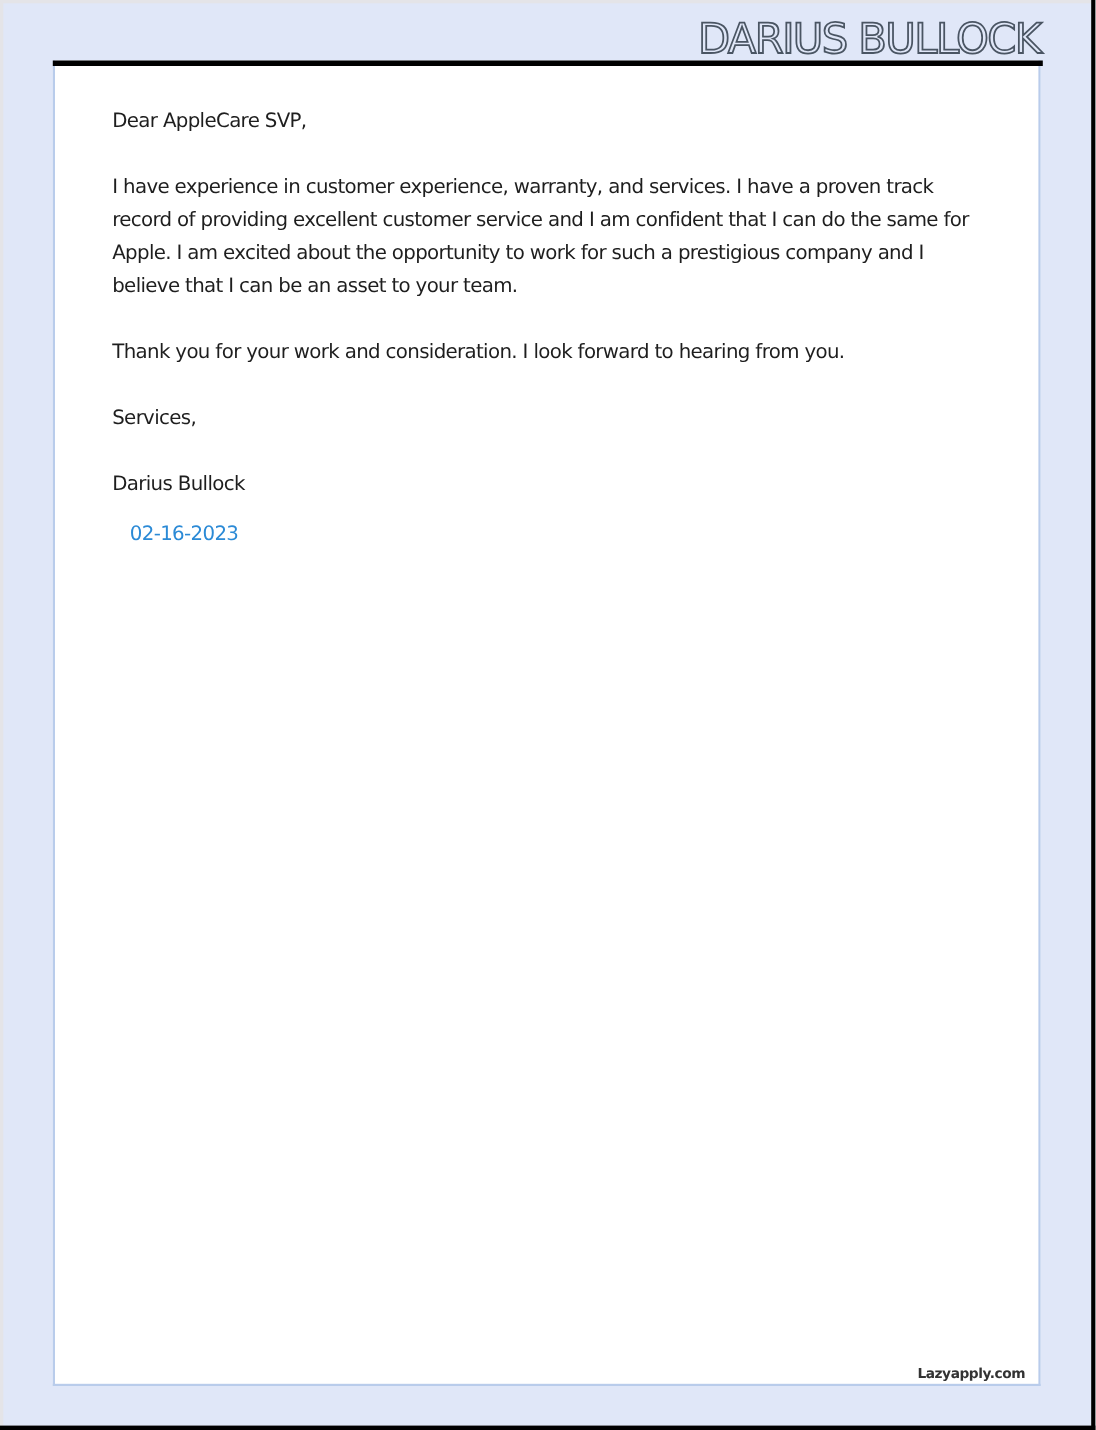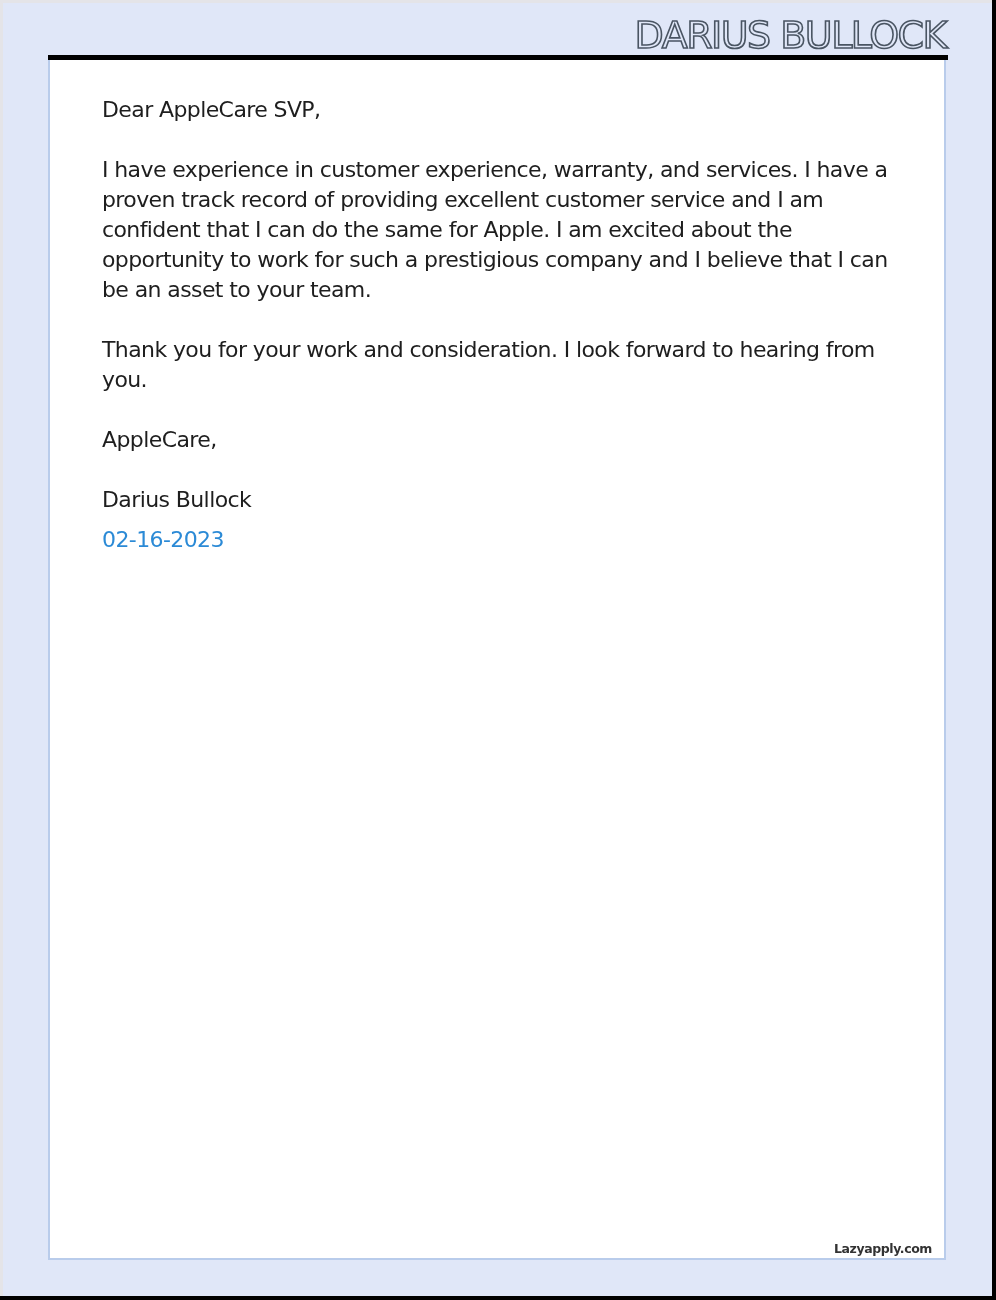--- a/index.html
+++ b/index.html
@@ -69,34 +69,34 @@
       width: 900px;
       height: 5px;
       background: #000;
     }
     .letter {
       position: absolute;
       left: 52px;
       top: 40px;
       width: 800px;
       font-family: "DejaVu Sans", sans-serif;
-      font-size: 22px;
+      font-size: 18px;
       line-height: 30px;
       color: #1e1e1e;
       letter-spacing: -0.6px;
     }
     .letter p {
       margin: 0 0 30px 0;
     }
     .letter p.sig-name {
       margin-bottom: 10px;
     }
     .letter p.date {
       color: #2b8ad6;
-      margin: 0;
+      margin: 16px;
     }
     .footer-brand {
       position: absolute;
       right: 12px;
       bottom: 2px;
       font-family: "DejaVu Sans", sans-serif;
       font-size: 12.5px;
       color: #333;
       letter-spacing: -0.4px;
       font-weight: bold;
@@ -109,19 +109,19 @@
 <div class="right-bar"></div>
 <div class="bottom-bar"></div>
 
 <div class="header-name">DARIUS BULLOCK</div>
 
 <div class="page">
   <div class="letter">
     <p>Dear AppleCare SVP,</p>
     <p>I have experience in customer experience, warranty, and services. I have a proven track record of providing excellent customer service and I am confident that I can do the same for Apple. I am excited about the opportunity to work for such a prestigious company and I believe that I can be an asset to your team.</p>
     <p>Thank you for your work and consideration. I look forward to hearing from you.</p>
-    <p>AppleCare,</p>
+    <p>Services,</p>
     <p class="sig-name">Darius Bullock</p>
     <p class="date">02-16-2023</p>
   </div>
   <div class="footer-brand">Lazyapply.com</div>
 </div>
 <div class="page-topbar"></div>
 
 </body></html>

